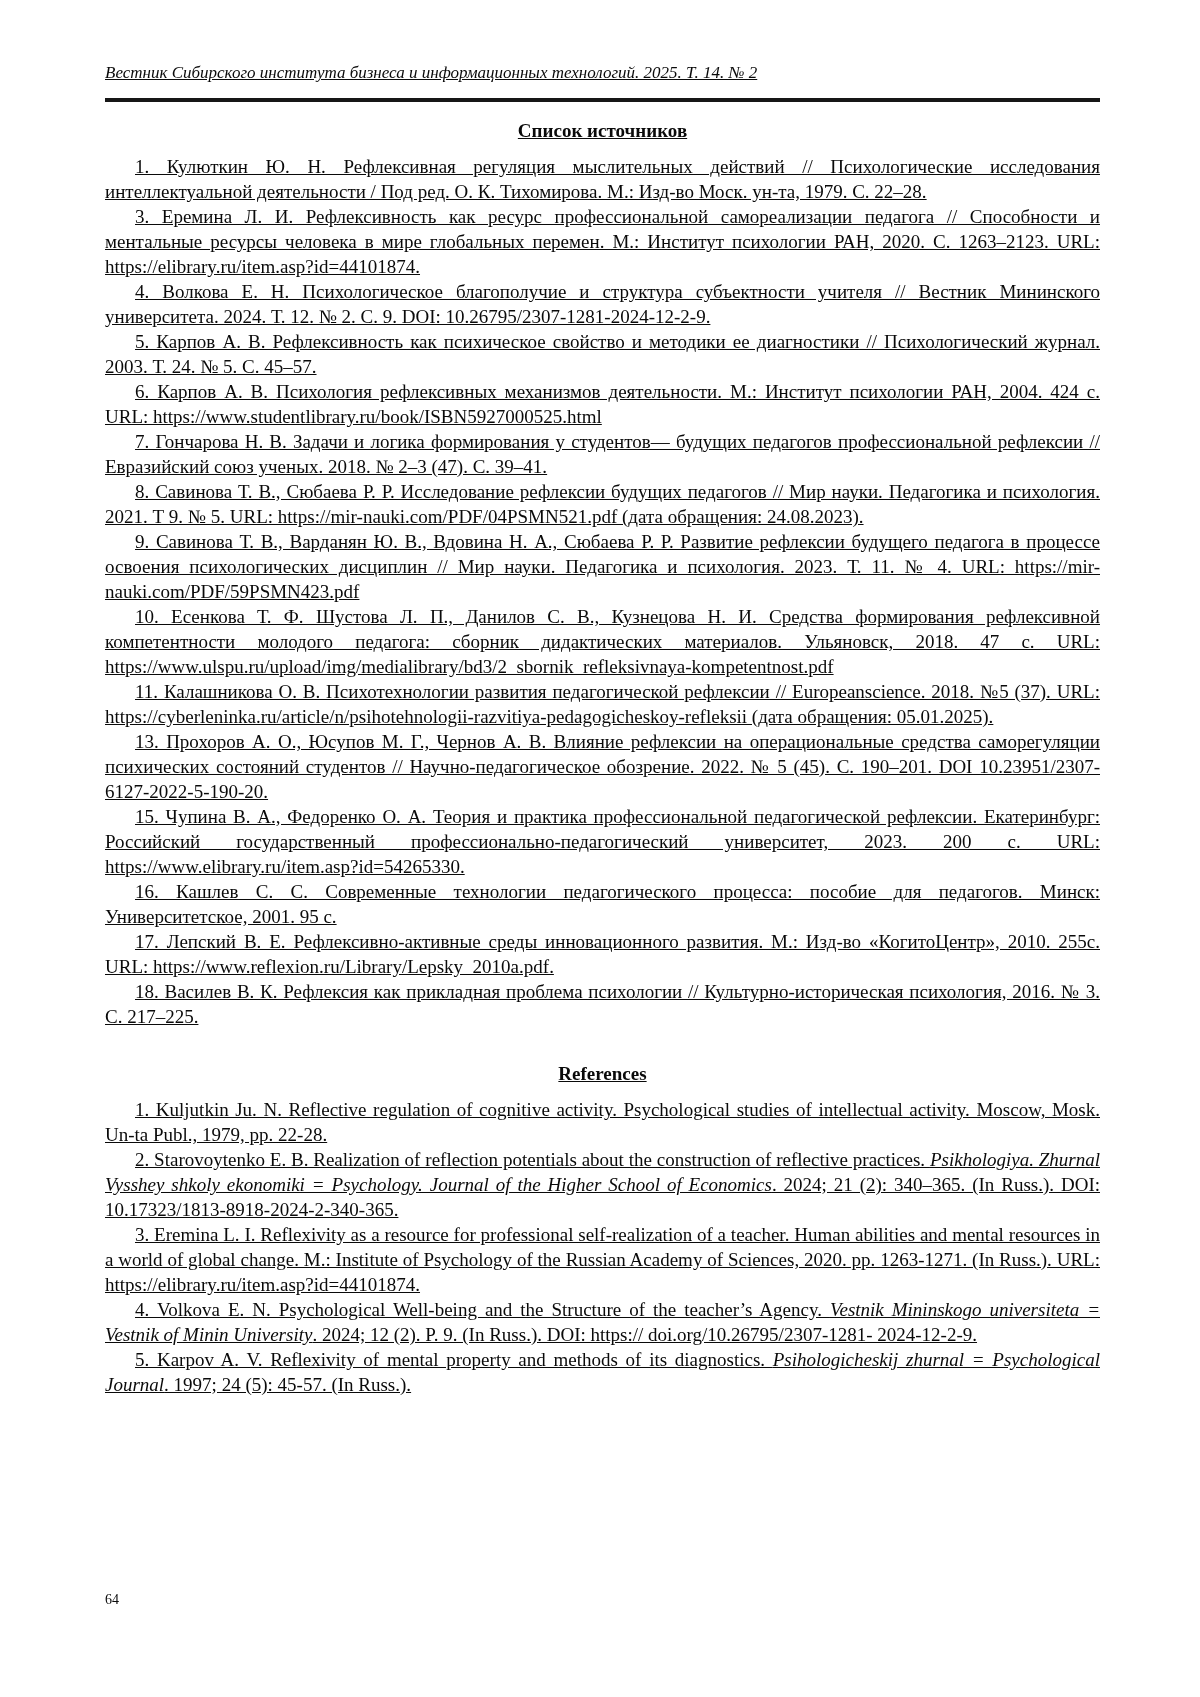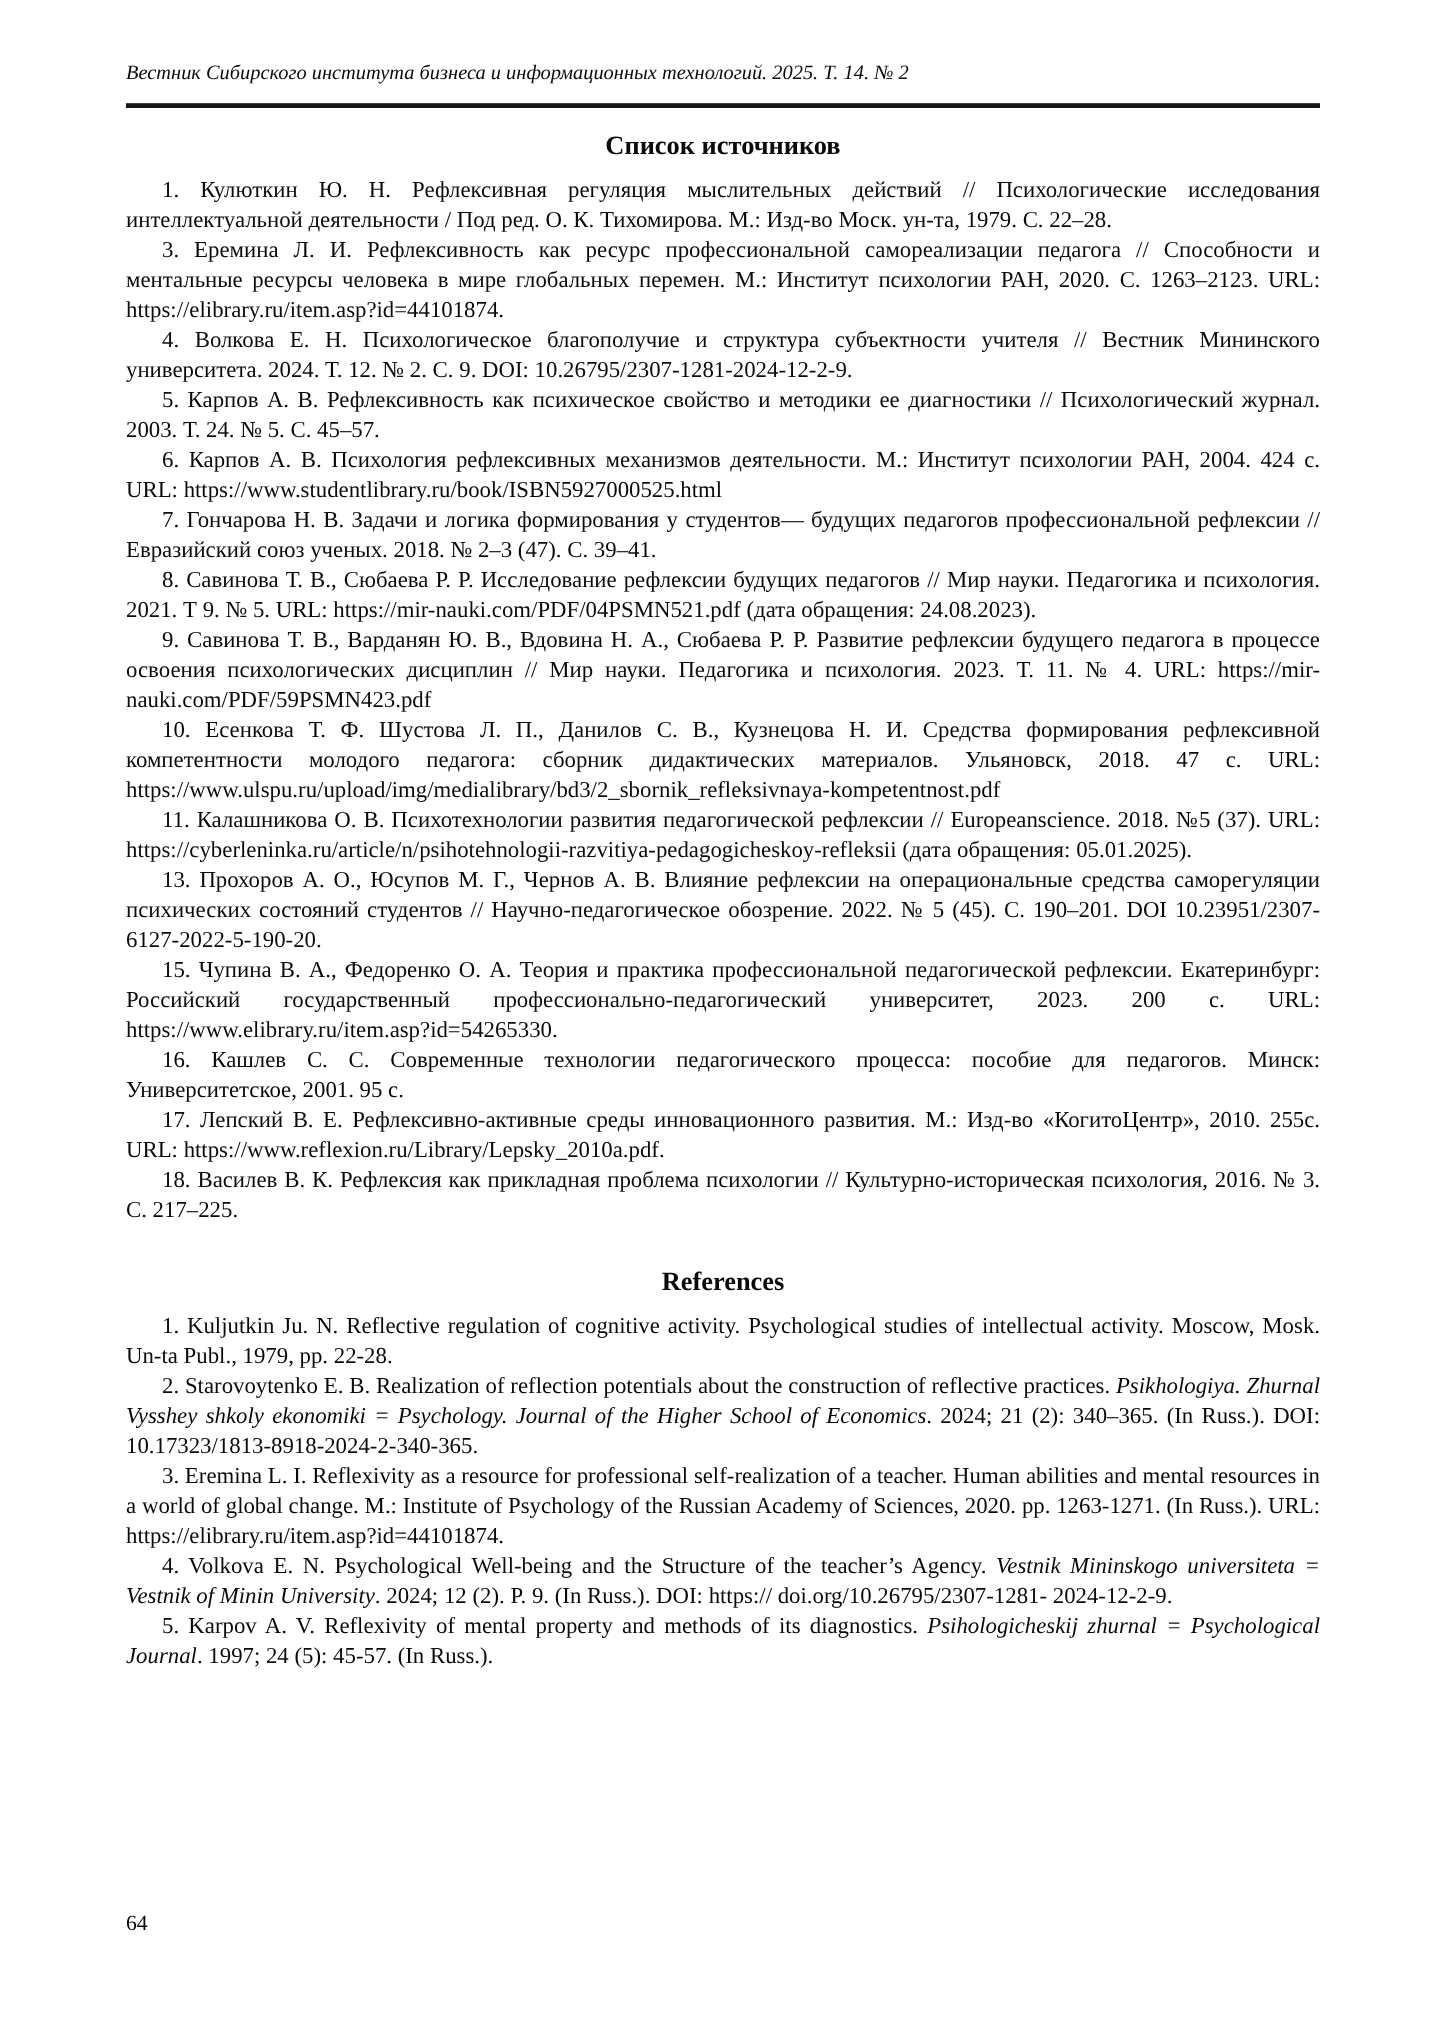--- a/index.html
+++ b/index.html
@@ -2,60 +2,61 @@
 <html><head>
 <meta charset="utf-8">
 <style>
   html, body { margin: 0; padding: 0; background: #e8e8e8; }
   .page {
     width: 1200px;
     height: 1697px;
     margin: 0 auto;
     background: #ffffff;
     box-sizing: border-box;
-    padding: 46px 100px 0 105px;
+    padding: 58px 100px 0 105px;
     font-family: "Liberation Serif", "DejaVu Serif", serif;
     color: #0a0a0a;
     position: relative;
     overflow: hidden;
+    text-decoration: underline;
   }
   .running-head {
     font-style: italic;
     font-size: 17px;
     line-height: 22px;
     margin: 4px 0 0 0;
     white-space: nowrap;
   }
   .head-rule {
     height: 4px;
     background: #171717;
     margin: 14px 0 0 0;
   }
   .section-title {
     text-align: center;
     font-weight: bold;
-    font-size: 22px;
+    font-size: 19px;
     margin: 18px 0 12px 0;
   }
   .ref-list { margin: 0; }
   .ref {
     font-size: 19px;
     line-height: 25px;
     text-align: justify;
     text-indent: 30px;
     margin: 0;
     overflow-wrap: break-word;
   }
   .ref .it { font-style: italic; }
   .section-title.en { margin-top: 34px; }
   .page-number {
     position: absolute;
     left: 105px;
     top: 1592px;
-    font-size: 18px;
+    font-size: 14px;
   }
 </style>
 </head>
 <body>
 
 <div class="page">
 
   <p class="running-head">Вестник Сибирского института бизнеса и информационных технологий. 2025. Т. 14. № 2</p>
 
   <div class="head-rule"></div>

